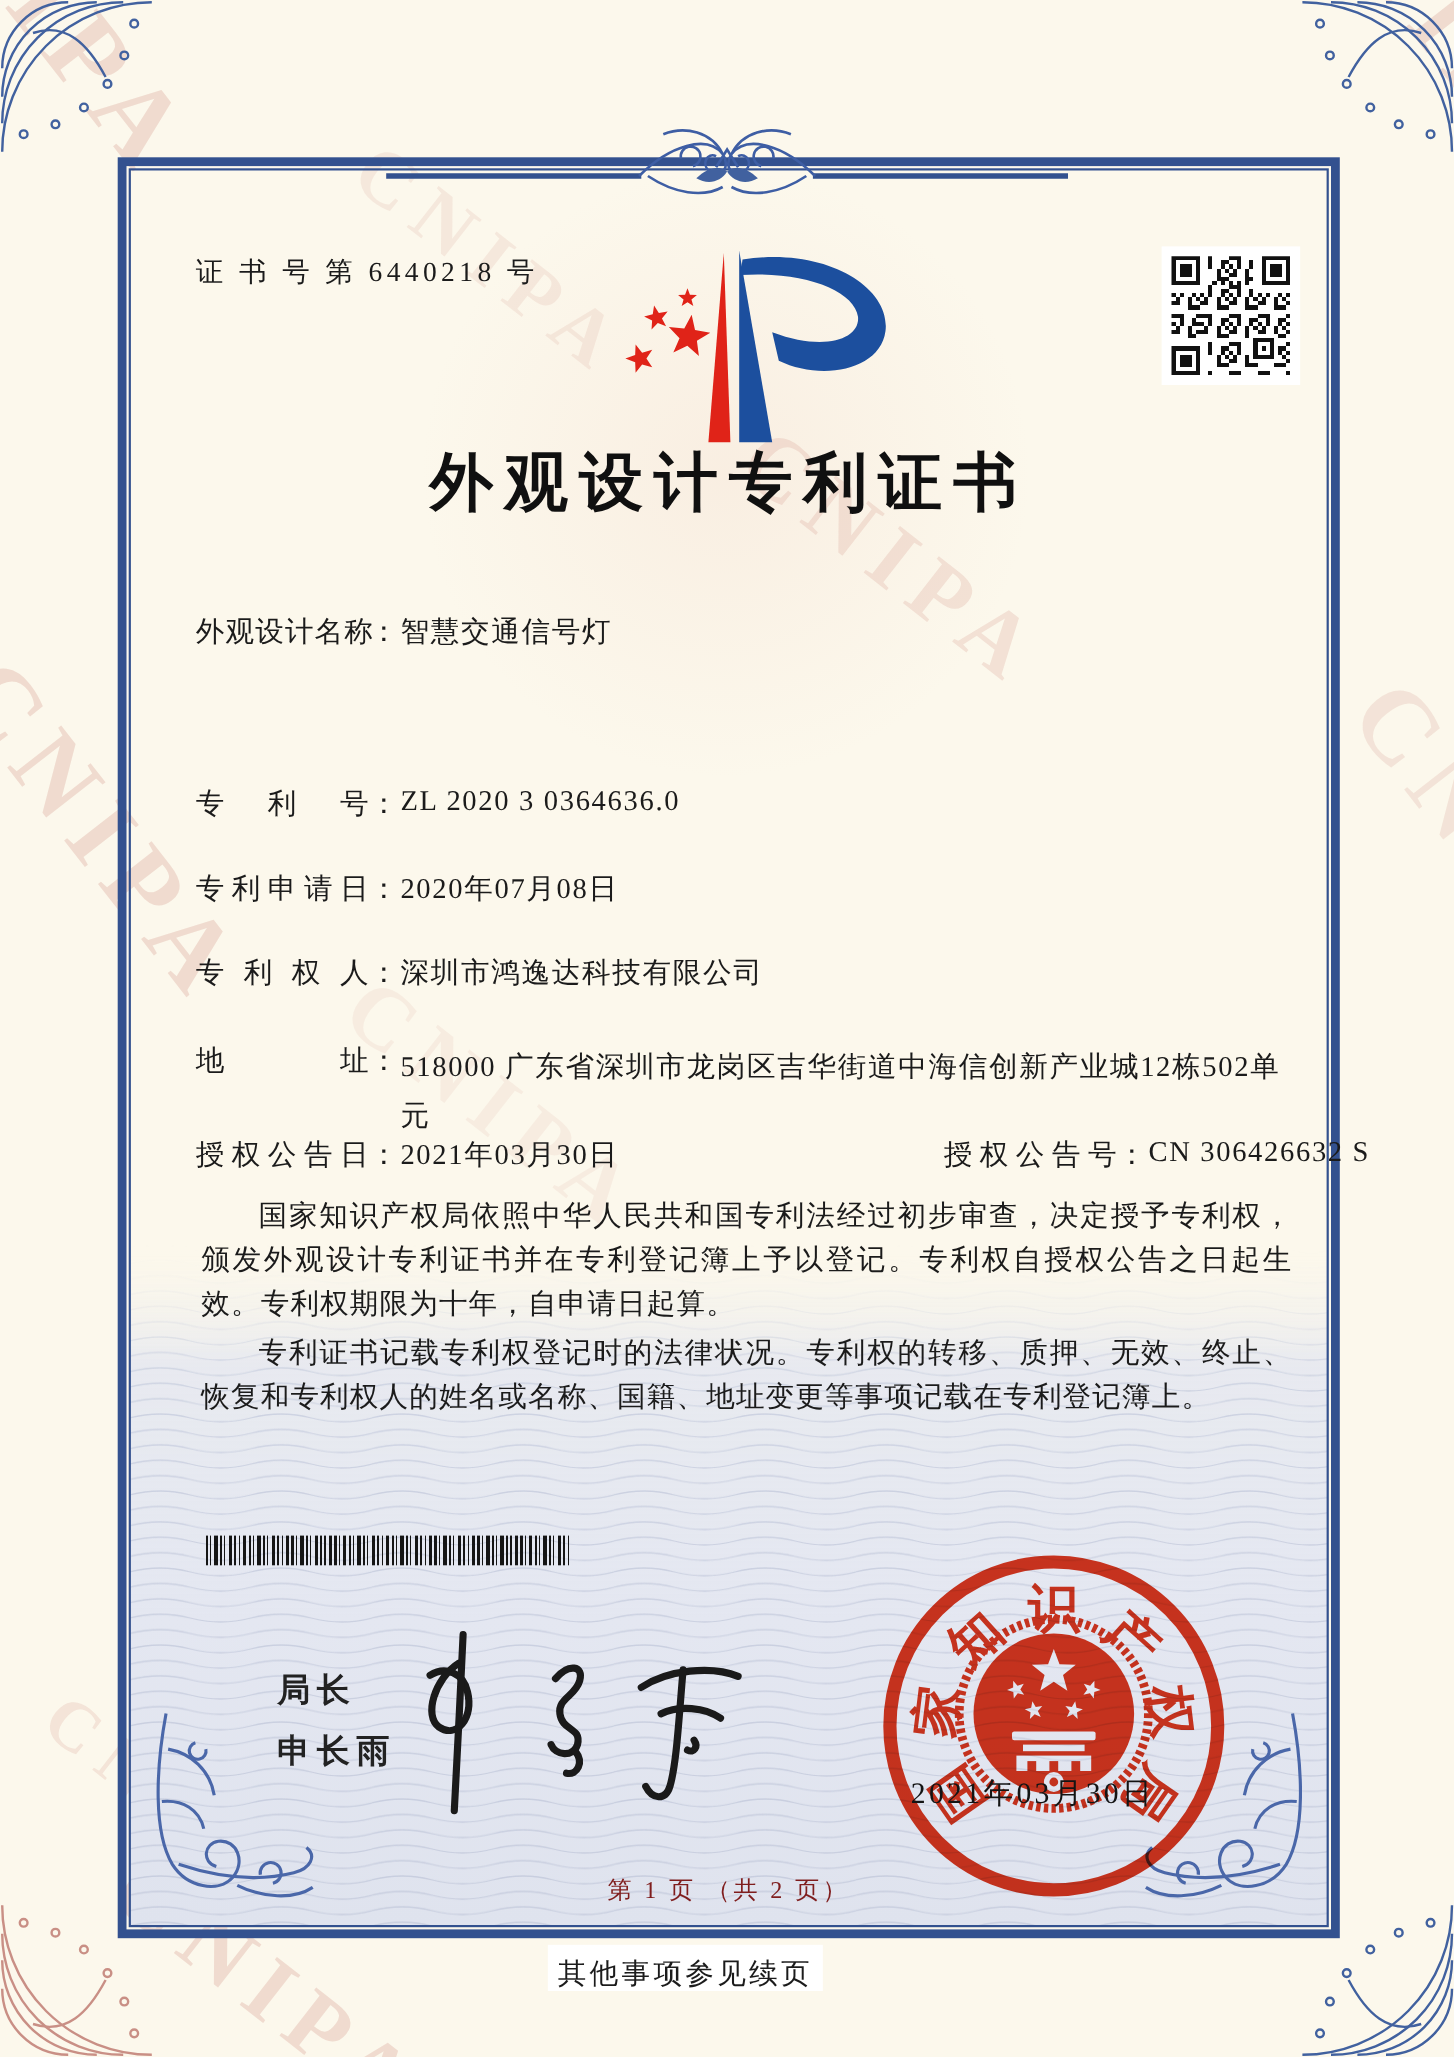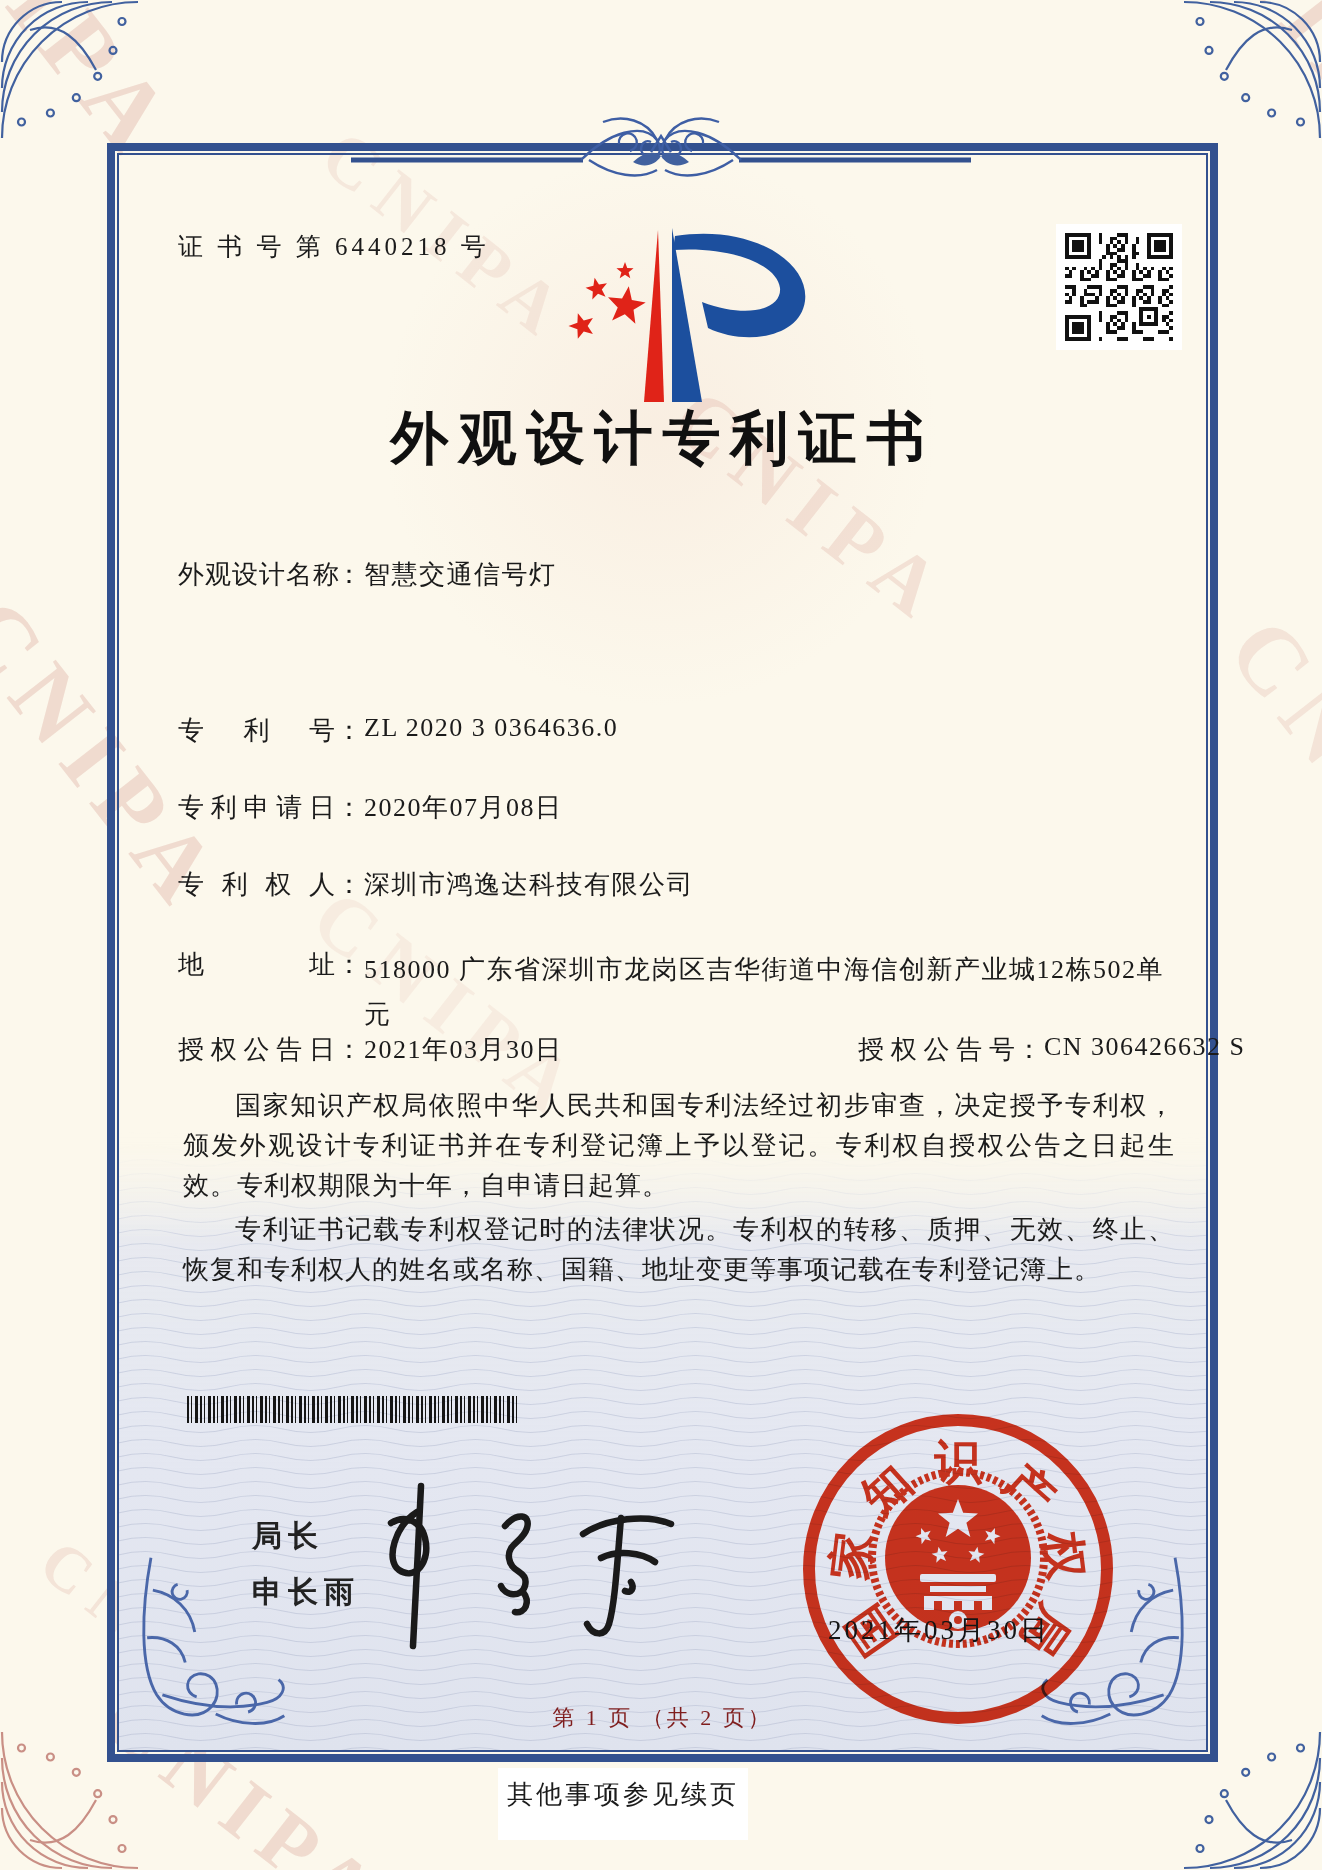--- a/index.html
+++ b/index.html
@@ -42,21 +42,21 @@
   .barcode{position:absolute;left:187px;top:1396px;width:332px;height:27px;
     background:repeating-linear-gradient(90deg,#151515 0 2px,rgba(0,0,0,0) 2px 4px,
       #151515 4px 5px,rgba(0,0,0,0) 5px 8px,#151515 8px 11px,rgba(0,0,0,0) 11px 13px);}
   .sig-label{position:absolute;left:205px;font-size:30px;font-weight:600;letter-spacing:6px;
              font-family:"Liberation Sans","DejaVu Sans",sans-serif;color:#222;margin-left:47px;}
   .signature{position:absolute;left:355px;top:1474px;}
   .seal{position:absolute;left:797px;top:1408px;width:322px;height:322px;mix-blend-mode:multiply;opacity:.95;}
   .seal-date{position:absolute;left:828px;top:1612px;font-size:27px;letter-spacing:3px;color:#141414;}
   .page-no{position:absolute;left:107px;top:1703px;width:1111px;text-align:center;
            font-size:22px;letter-spacing:3px;color:#7f1d1d;}
-  .foot-note{position:absolute;left:498px;top:1768px;width:250px;height:72px;background:#ffffff;
+  .foot-note{position:absolute;left:498px;top:1768px;width:250px;height:42px;background:#ffffff;
              text-align:center;font-size:26px;letter-spacing:3px;line-height:54px;}
 </style>
 </head>
 <body>
 
 <div class="page">
 
   <svg width="0" height="0" style="position:absolute">
     <defs>
       <path id="star" d="M0,-10 L2.47,-3.4 L9.51,-3.09 L3.99,1.3 L5.88,8.09 L0,4.2 L-5.88,8.09 L-3.99,1.3 L-9.51,-3.09 L-2.47,-3.4 Z"></path>

